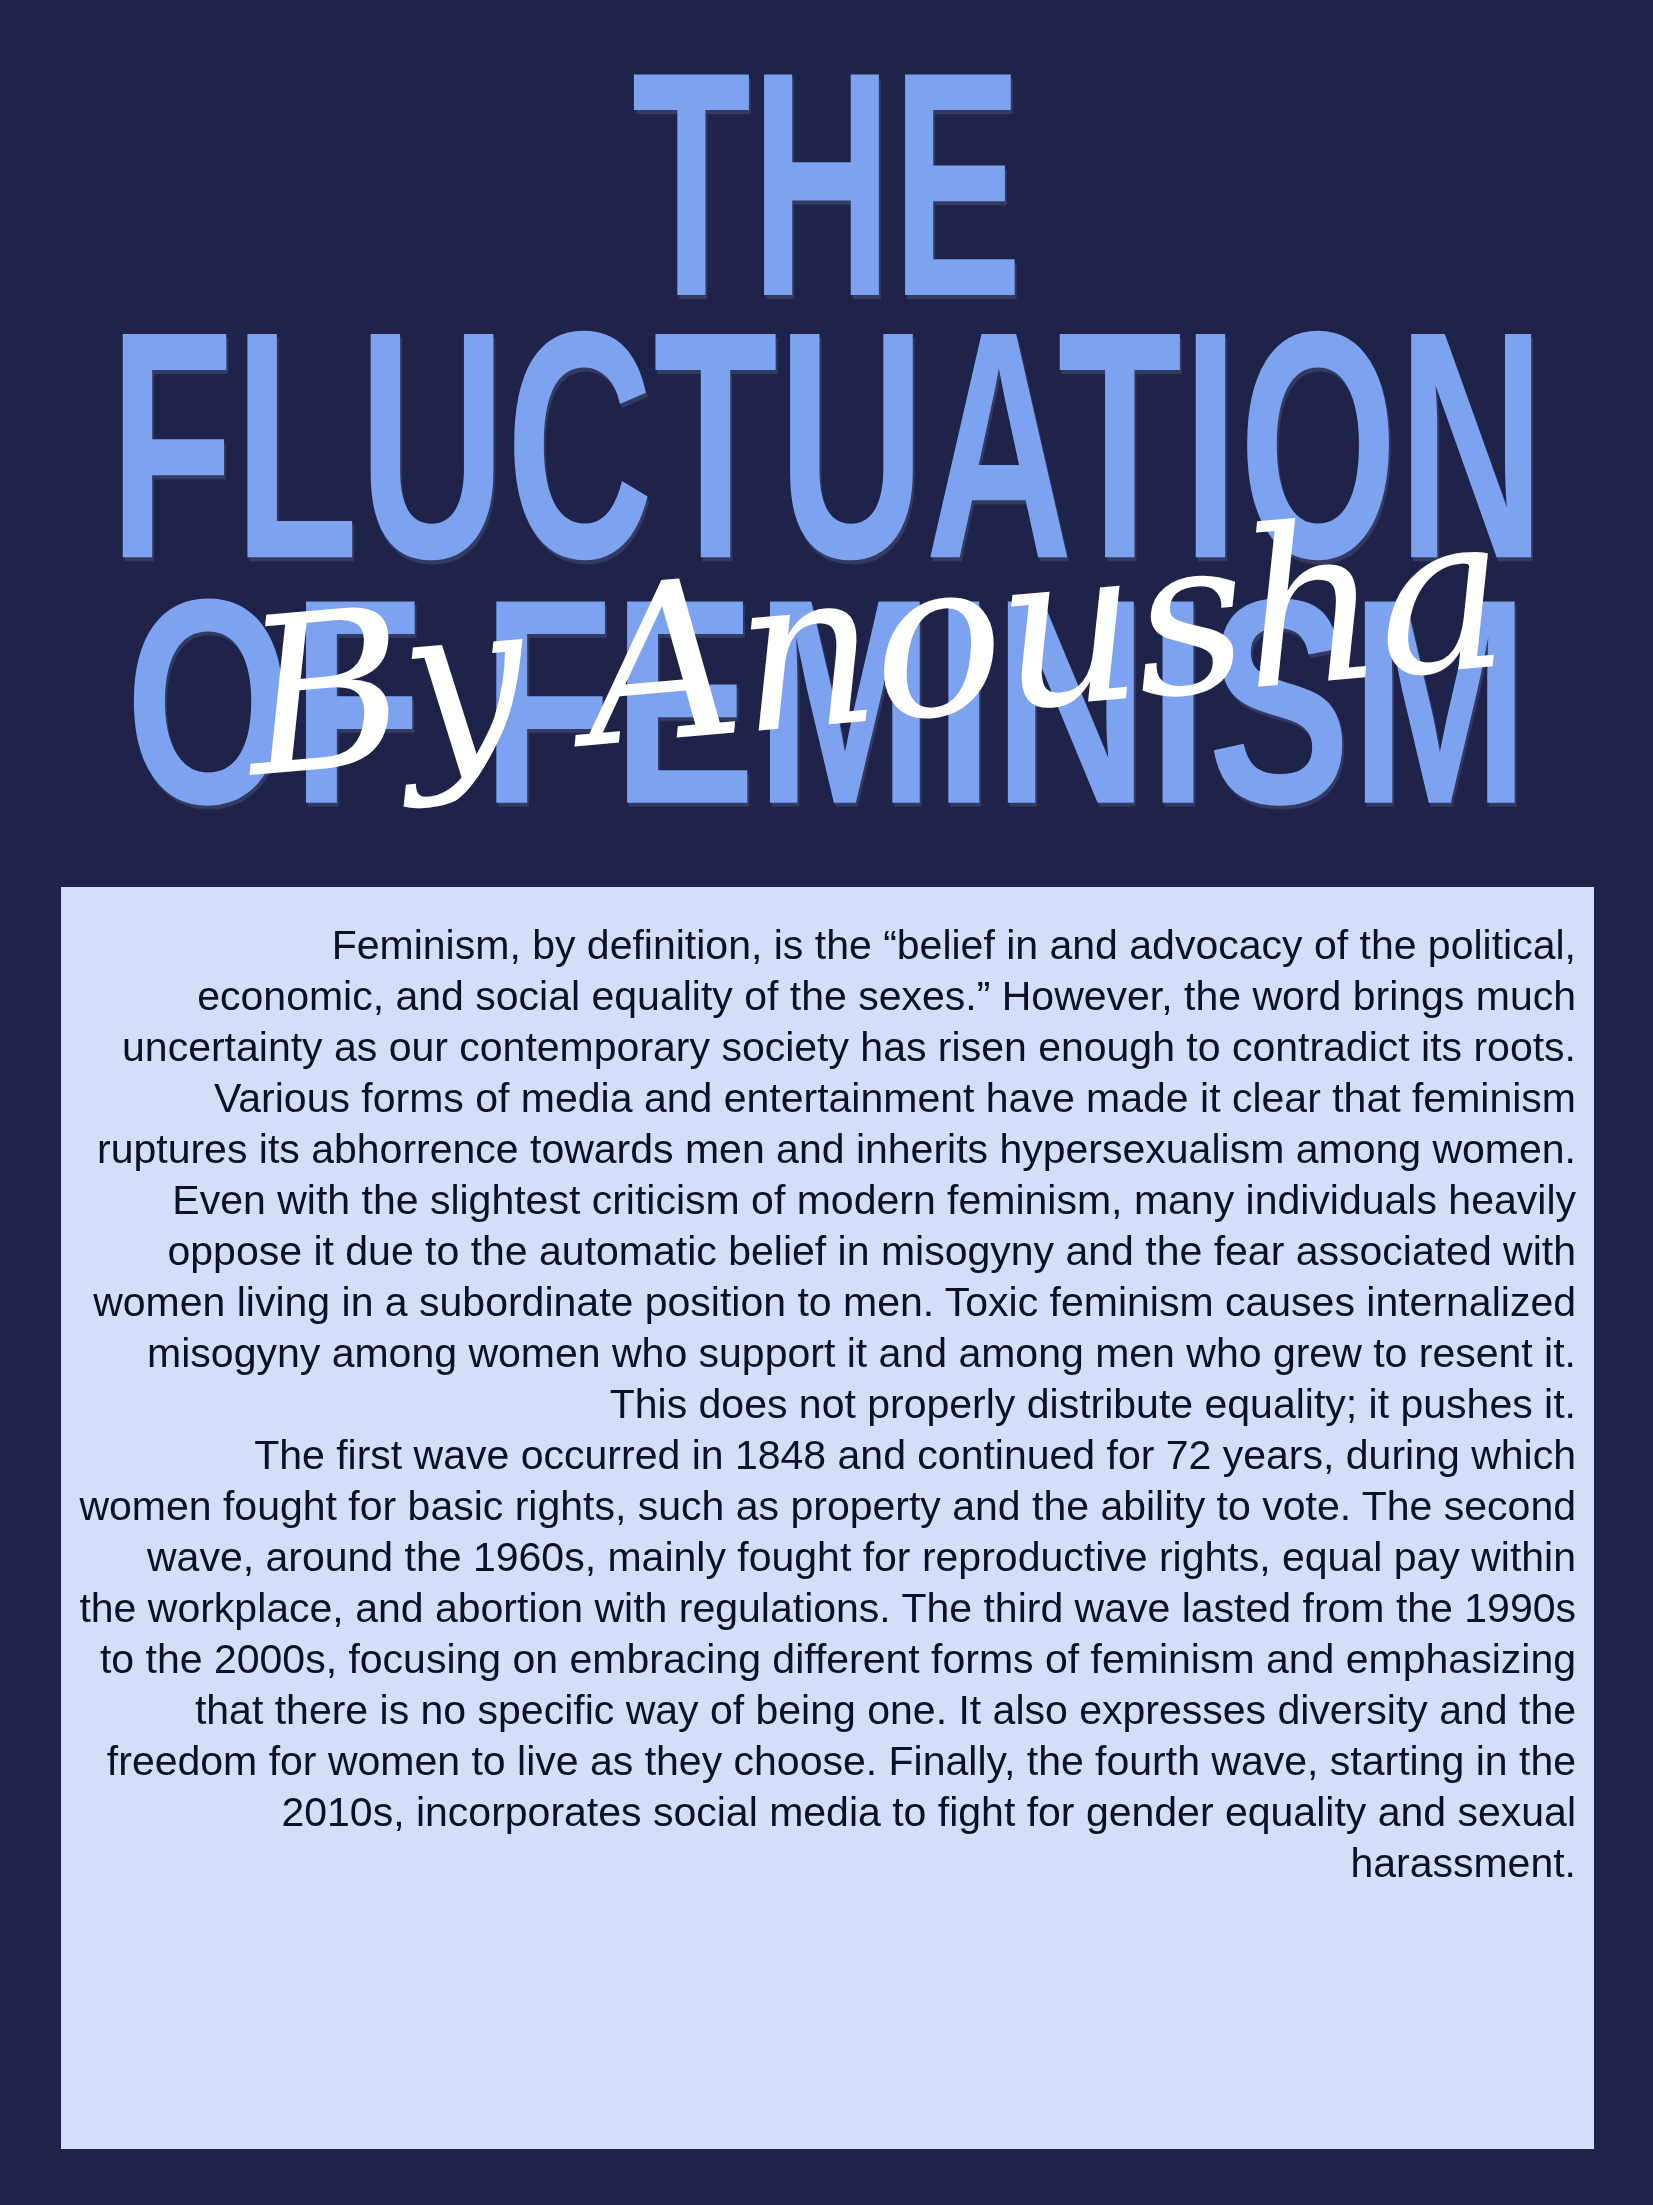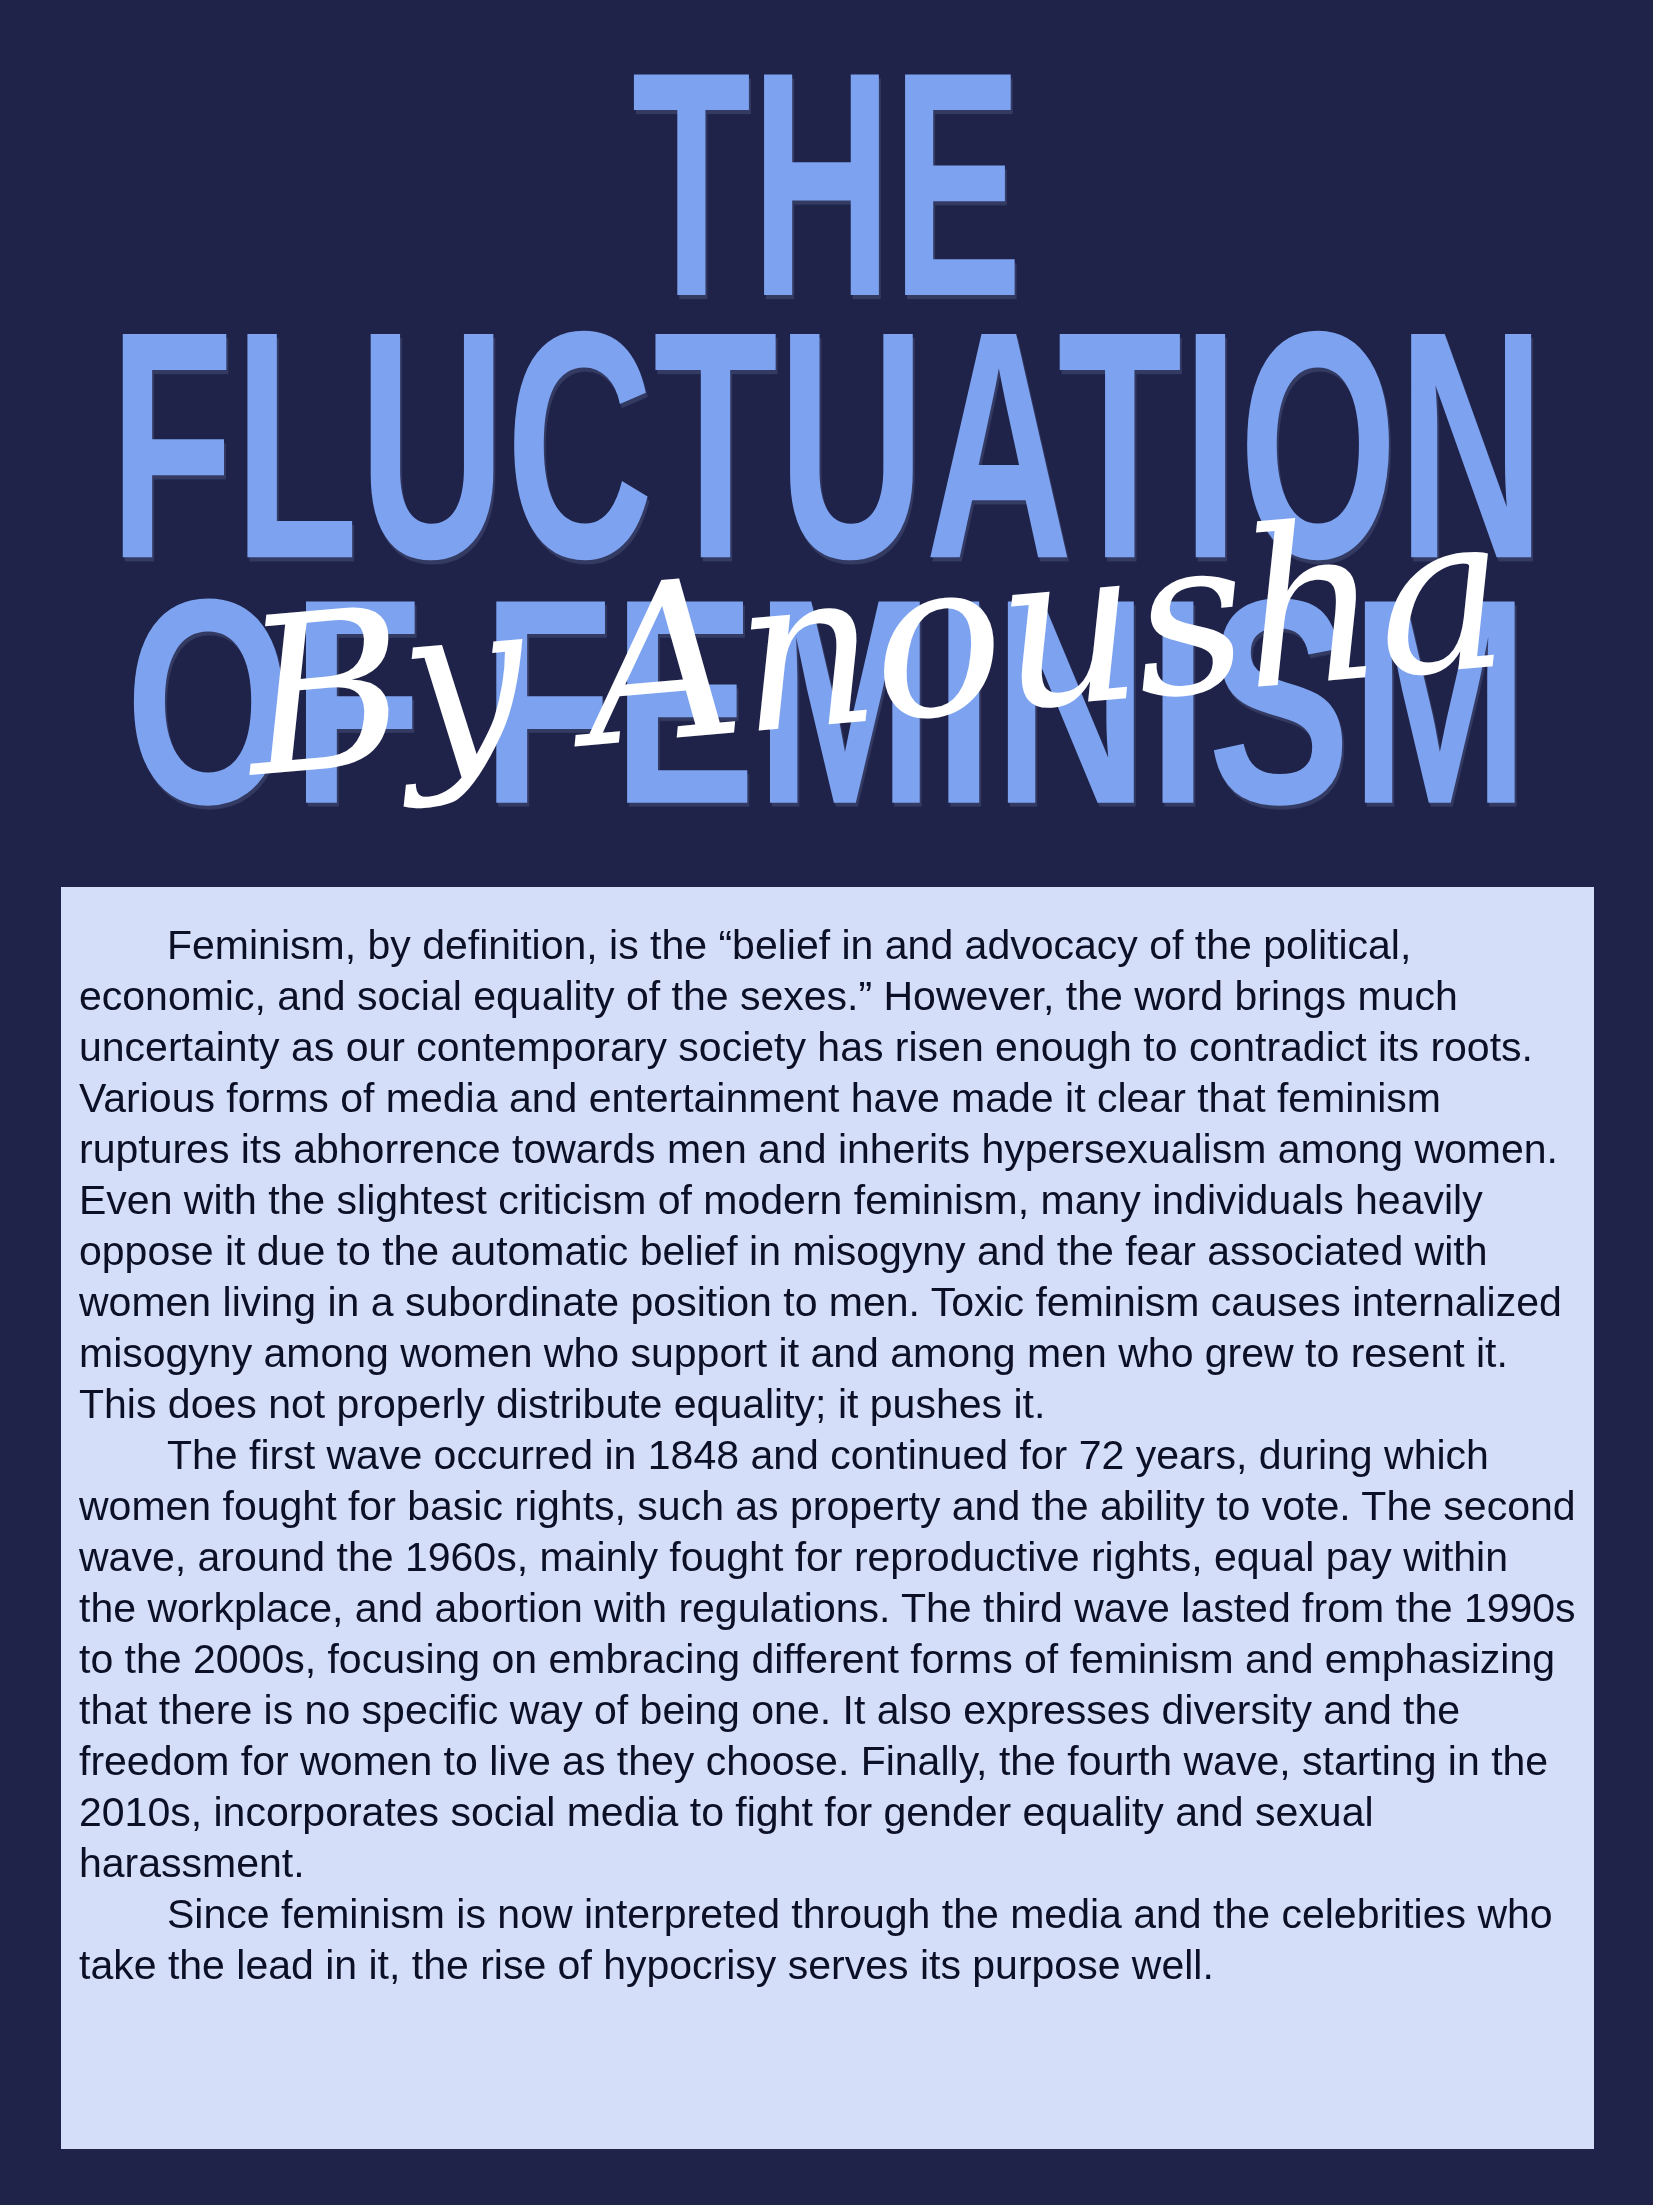--- a/index.html
+++ b/index.html
@@ -55,20 +55,21 @@
   .essay-box {
     position: absolute;
     left: 61px;
     top: 887px;
     width: 1533px;
     height: 1262px;
     box-sizing: border-box;
     background: var(--box-bg, #d4def8);
     padding: 33px 18px 25.5px 18px;
     color: var(--body-color, #0c1026);
+    text-align: right;
   }
   .essay-box p {
     margin: 0;
     text-indent: 88px;
     font-size: 41px;
     line-height: 51px;
     font-family: "Liberation Sans", sans-serif;
     font-weight: 400;
     letter-spacing: 0;
   }
@@ -82,17 +83,16 @@
     <text x="0" y="0" transform="translate(1296 462) scale(1 1.62)" text-anchor="middle" textLength="612" lengthAdjust="spacingAndGlyphs">THE</text>
     <text x="0" y="0" transform="translate(1296 873) scale(1 1.64)" text-anchor="middle" textLength="2250" lengthAdjust="spacingAndGlyphs">FLUCTUATION</text>
     <text x="0" y="0" transform="translate(1296 1258) scale(1 1.48)" text-anchor="middle" textLength="2200" lengthAdjust="spacingAndGlyphs">OF FEMINISM</text>
   </svg>
 
   <div class="byline">By Anousha</div>
 
   <section class="essay-box">
     <p>Feminism, by definition, is the “belief in and advocacy of the political, economic, and social equality of the sexes.” However, the word brings much uncertainty as our contemporary society has risen enough to contradict its roots. Various forms of media and entertainment have made it clear that feminism ruptures its abhorrence towards men and inherits hypersexualism among women. Even with the slightest criticism of modern feminism, many individuals heavily oppose it due to the automatic belief in misogyny and the fear associated with women living in a subordinate position to men. Toxic feminism causes internalized misogyny among women who support it and among men who grew to resent it. This does not properly distribute equality; it pushes it.</p>
     <p>The first wave occurred in 1848 and continued for 72 years, during which women fought for basic rights, such as property and the ability to vote. The second wave, around the 1960s, mainly fought for reproductive rights, equal pay within the workplace, and abortion with regulations. The third wave lasted from the 1990s to the 2000s, focusing on embracing different forms of feminism and emphasizing that there is no specific way of being one. It also expresses diversity and the freedom for women to live as they choose. Finally, the fourth wave, starting in the 2010s, incorporates social media to fight for gender equality and sexual harassment.</p>
-    <p>Since feminism is now interpreted through the media and the celebrities who take the lead in it, the rise of hypocrisy serves its purpose well.</p>
   </section>
 
 </div>
 
 
 </body></html>

